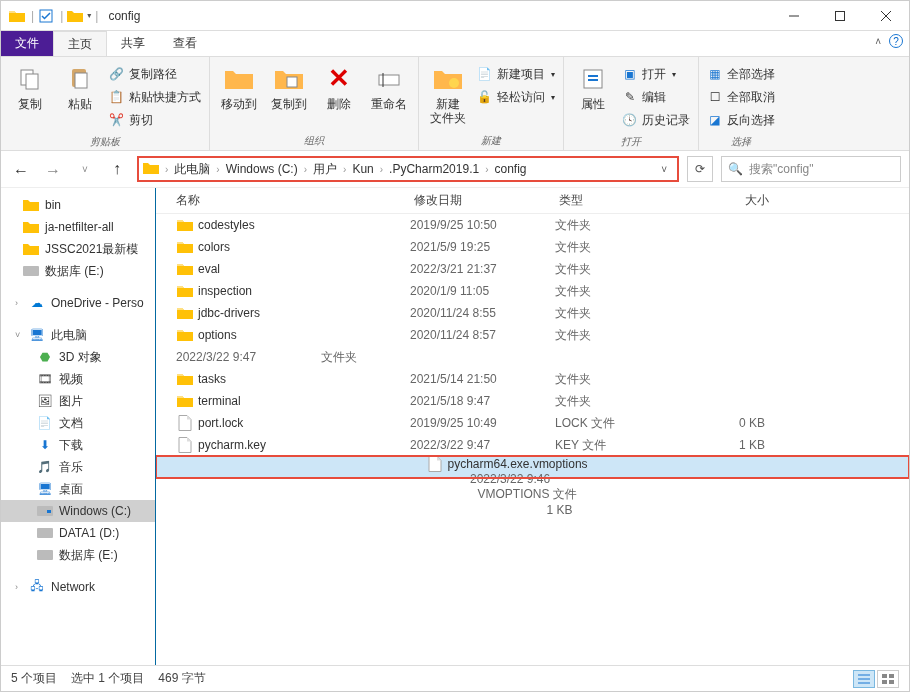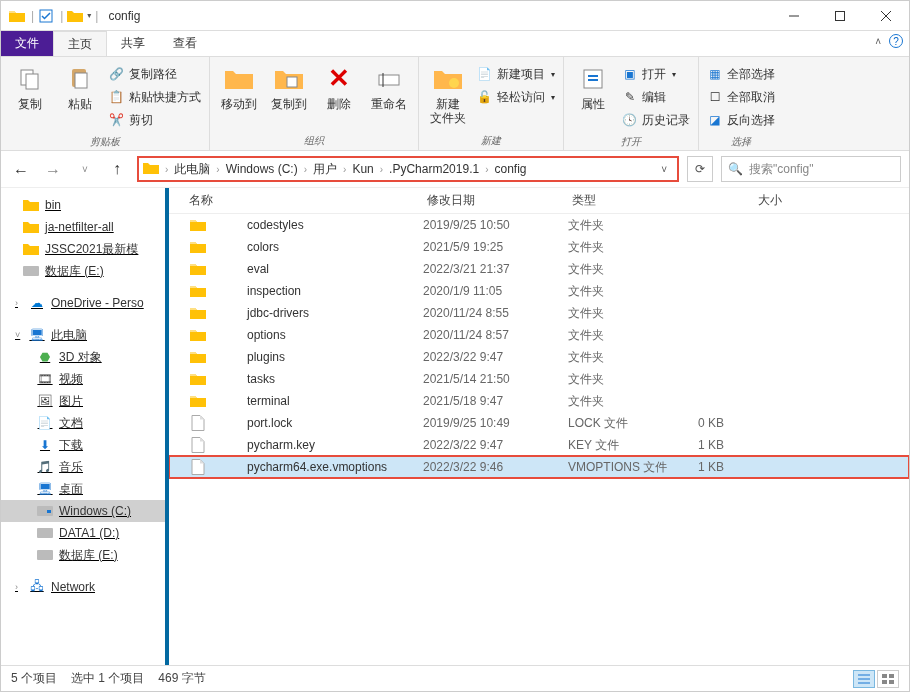--- a/index.html
+++ b/index.html
@@ -46,41 +46,41 @@
 .addr-box { flex: 1; height: 26px; border: 2px solid #e74c3c; display: flex; align-items: center; padding: 0 4px; }
 .crumb-ico { width: 16px; margin-right: 4px; }
 .crumb { padding: 0 4px; color: #333; }
 .crumb-sep { color: #999; padding: 0 2px; font-size: 10px; }
 .addr-down { margin-left: auto; color: #555; font-size: 10px; padding: 0 6px; }
 .refresh { width: 26px; height: 26px; border: 1px solid #ccc; display: flex; align-items: center; justify-content: center; color: #555; }
 .search-box { width: 180px; height: 26px; border: 1px solid #ccc; display: flex; align-items: center; padding: 0 6px; color: #888; gap: 6px; }
 
 
 .main { flex: 1; display: flex; overflow: hidden; border-top: 1px solid #eee; }
-.sidebar { width: 168px; border-right: 4px solid #0369a1; overflow-y: auto; padding: 6px 0; text-decoration: underline; }
+.sidebar { width: 155px; border-right: 1px solid #0369a1; overflow-y: auto; padding: 6px 0; }
 .side-item { display: flex; align-items: center; height: 22px; padding-left: 22px; gap: 6px; color: #333; }
 .side-item.sub { padding-left: 36px; }
 .side-item.sel { background: #d0d0d0; }
 .side-spacer { height: 10px; }
 .side-ico { width: 16px; height: 16px; display: flex; align-items: center; justify-content: center; }
 
 .filearea { flex: 1; display: flex; flex-direction: column; }
 .cols { height: 26px; display: flex; align-items: center; border-bottom: 1px solid #eee; color: #444; padding-left: 20px; }
 .col-name { width: 238px; }
 .col-date { width: 145px; }
 .col-type { width: 130px; }
 .col-size { width: 100px; text-align: right; padding-right: 20px; }
 .rows { flex: 1; overflow-y: auto; }
 .frow { height: 22px; display: flex; align-items: center; padding-left: 20px; color: #333; }
 .frow .fico { width: 18px; display: flex; align-items: center; justify-content: center; margin-right: 4px; }
-.frow.sel { background: #cde6f7; outline: 2px solid #e74c3c; outline-offset: -1px; }
-.c-name { width: 234px; display: flex; align-items: center; gap: 36px; }
+.frow.sel { background: #cde6f7; outline: 2px solid #e74c3c; outline-offset: -1px; flex-direction: column; }
+.c-name { width: 234px; display: flex; align-items: center; }
 .c-date { width: 145px; color: #666; }
 .c-type { width: 130px; color: #666; }
-.c-size { width: 100px; text-align: left; padding-right: 20px; color: #666; }
+.c-size { width: 100px; text-align: right; padding-right: 20px; color: #666; }
 
 
 .status { height: 26px; border-top: 1px solid #ddd; display: flex; align-items: center; padding: 0 10px; gap: 14px; color: #444; }
 .status .spacer { flex: 1; }
 .view-toggle { display: flex; gap: 2px; }
 .vt-btn { width: 22px; height: 18px; border: 1px solid #ccc; display: flex; align-items: center; justify-content: center; color: #666; }
 .vt-btn.active { background: #cde6f7; border-color: #7ab8e0; }
 
 svg { display: block; }
 </style>
@@ -521,29 +521,20 @@
                 <path fill="#ffe082" d="M0 2h5l2 2H0z"></path>
               </svg>
             </span>
             <span>options</span>
           </div>
           <div class="c-date">2020/11/24 8:57</div>
           <div class="c-type">文件夹</div>
           <div class="c-size"></div>
         </div>
         <div class="frow">
-          <div class="c-name">
-            <span class="fico">
-              <svg width="16" height="14" viewBox="0 0 16 14">
-                <path fill="#ffc107" d="M0 2h5l2 2h9v9H0z"></path>
-                <path fill="#ffe082" d="M0 2h5l2 2H0z"></path>
-              </svg>
-            </span>
-            <span>plugins</span>
-          </div>
           <div class="c-date">2022/3/22 9:47</div>
           <div class="c-type">文件夹</div>
           <div class="c-size"></div>
         </div>
         <div class="frow">
           <div class="c-name">
             <span class="fico">
               <svg width="16" height="14" viewBox="0 0 16 14">
                 <path fill="#ffc107" d="M0 2h5l2 2h9v9H0z"></path>
                 <path fill="#ffe082" d="M0 2h5l2 2H0z"></path>

